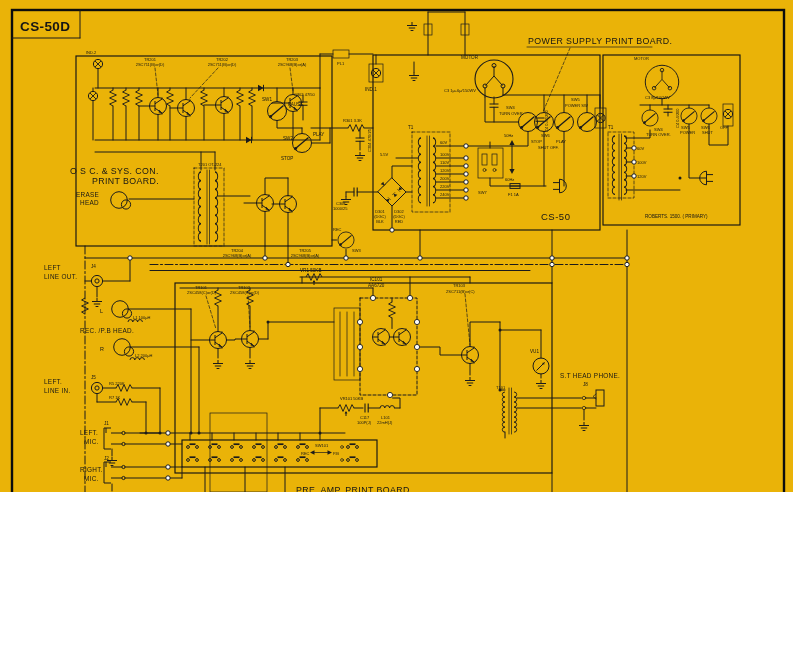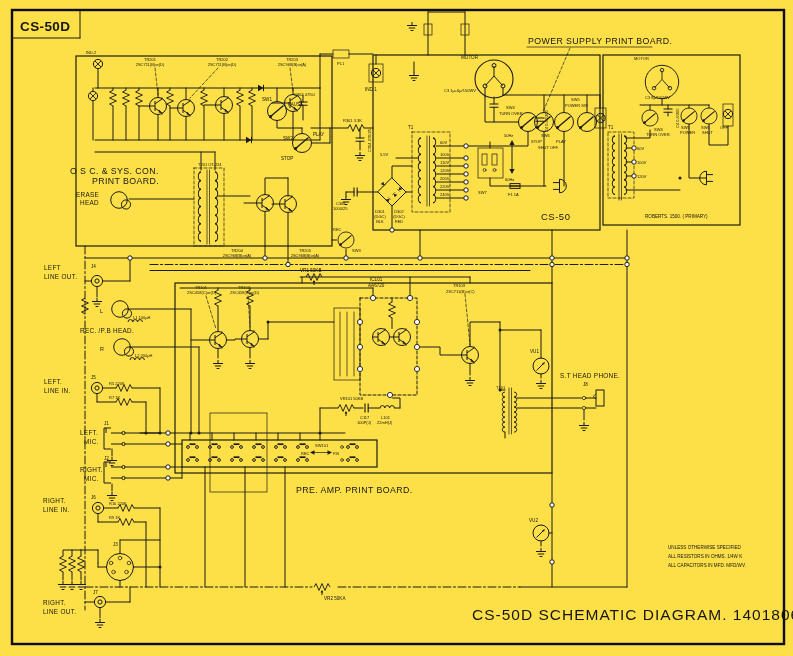--- a/index.html
+++ b/index.html
@@ -1,16 +1,16 @@
 <!DOCTYPE html>
 <html><head>
 <meta charset="utf-8">
 <style>
   html,body{margin:0;padding:0;background:#ffffff;}
-  .stage{position:relative;width:793px;height:656px;background:#fde047;overflow:hidden;}
+  .stage{position:relative;width:793px;height:492px;background:#eab308;overflow:hidden;}
   svg{display:block;}
   text{font-family:"Liberation Sans",sans-serif;fill:#161616;stroke:none;}
   .tXS{font-size:4px;}
   .tS{font-size:4.6px;}
   .tM{font-size:5.4px;}
   .tL{font-size:6.4px;letter-spacing:.3px;}
   .tB{font-size:8.8px;letter-spacing:.4px;}
   .tCS{font-size:9.5px;letter-spacing:.5px;}
   .tCorner{font-size:13.5px;font-weight:600;letter-spacing:.4px;}
   .tTitle{font-size:15.5px;letter-spacing:1px;}

